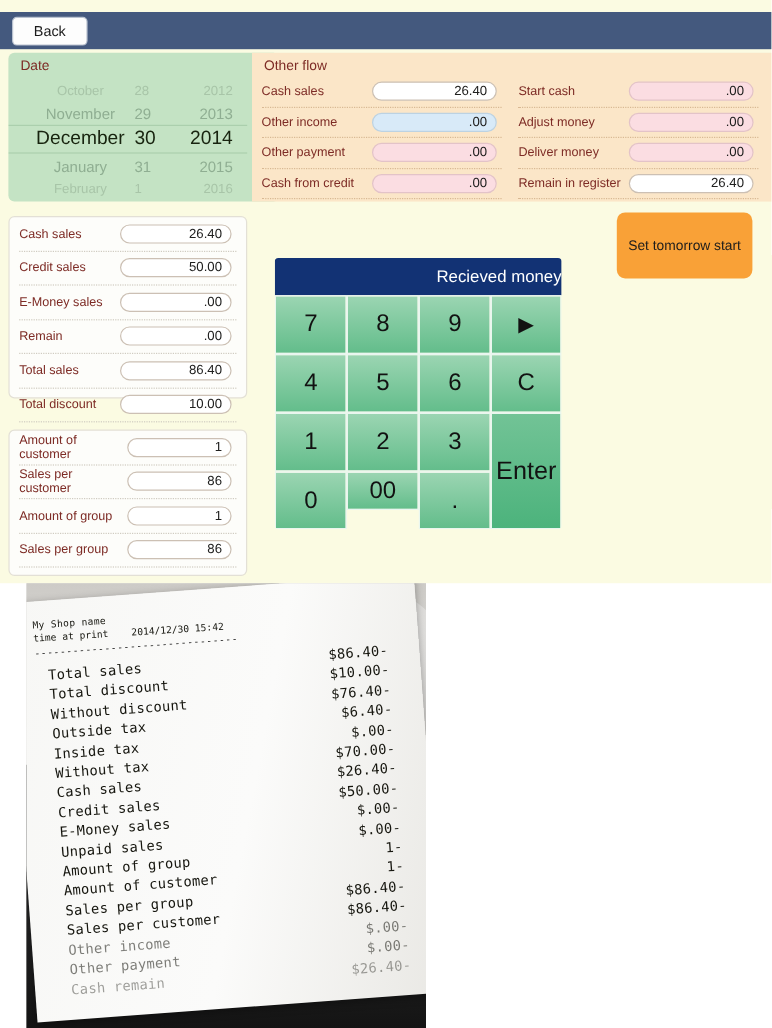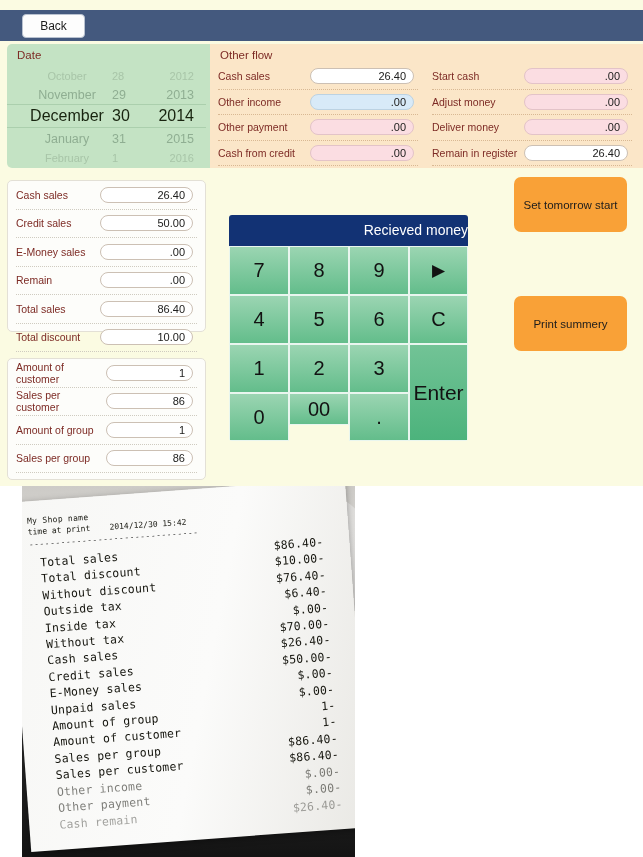--- a/index.html
+++ b/index.html
@@ -20,21 +20,20 @@
   .navbar {
     position: absolute; left: 0; top: 10px; width: 643px; height: 31px;
     background: #44597e;
   }
   .back-button {
     position: absolute; left: 10px; top: 14px;
     width: 63px; height: 24px;
     background: #fdfdfd; border: 1px solid #b9c2d0; border-radius: 4px;
     font-size: 12px; color: #1b1b1b; line-height: 22px; text-align: center;
     cursor: pointer;
-    margin-left: 12px;
   }
 
   
   .date-panel {
     position: absolute; left: 7px; top: 44px; width: 226px; height: 124px;
     background: #c4e3c4; border-radius: 5px; overflow: hidden;
   }
   .panel-title {
     position: absolute; left: 10px; top: 5px;
     font-size: 11.5px; color: #7d2b25;
@@ -317,21 +316,20 @@
         <div class="key" style="left:60px;  top:98px;  width:60px; height:49px;">2</div>
         <div class="key" style="left:120px; top:98px;  width:60px; height:49px;">3</div>
         <div class="key enter" style="left:180px; top:98px;  width:59px; height:97px;">Enter</div>
         <div class="key" style="left:0px;   top:147px; width:60px; height:48px;">0</div>
         <div class="key" style="left:60px;  top:147px; width:60px; height:32px;">00</div>
         <div class="key" style="left:120px; top:147px; width:60px; height:48px;">.</div>
       </div>
     </div>
 
     <div class="orange-btn ob1">Set tomorrow start</div>
-    <div class="orange-btn ob2">Print summery</div>
   </div>
 
   <div class="photo">
     <div class="photo-bg-top"></div>
     <div class="printer-body">
       
     </div>
     <div class="printer-roller"></div>
 
     <div class="receipt">

